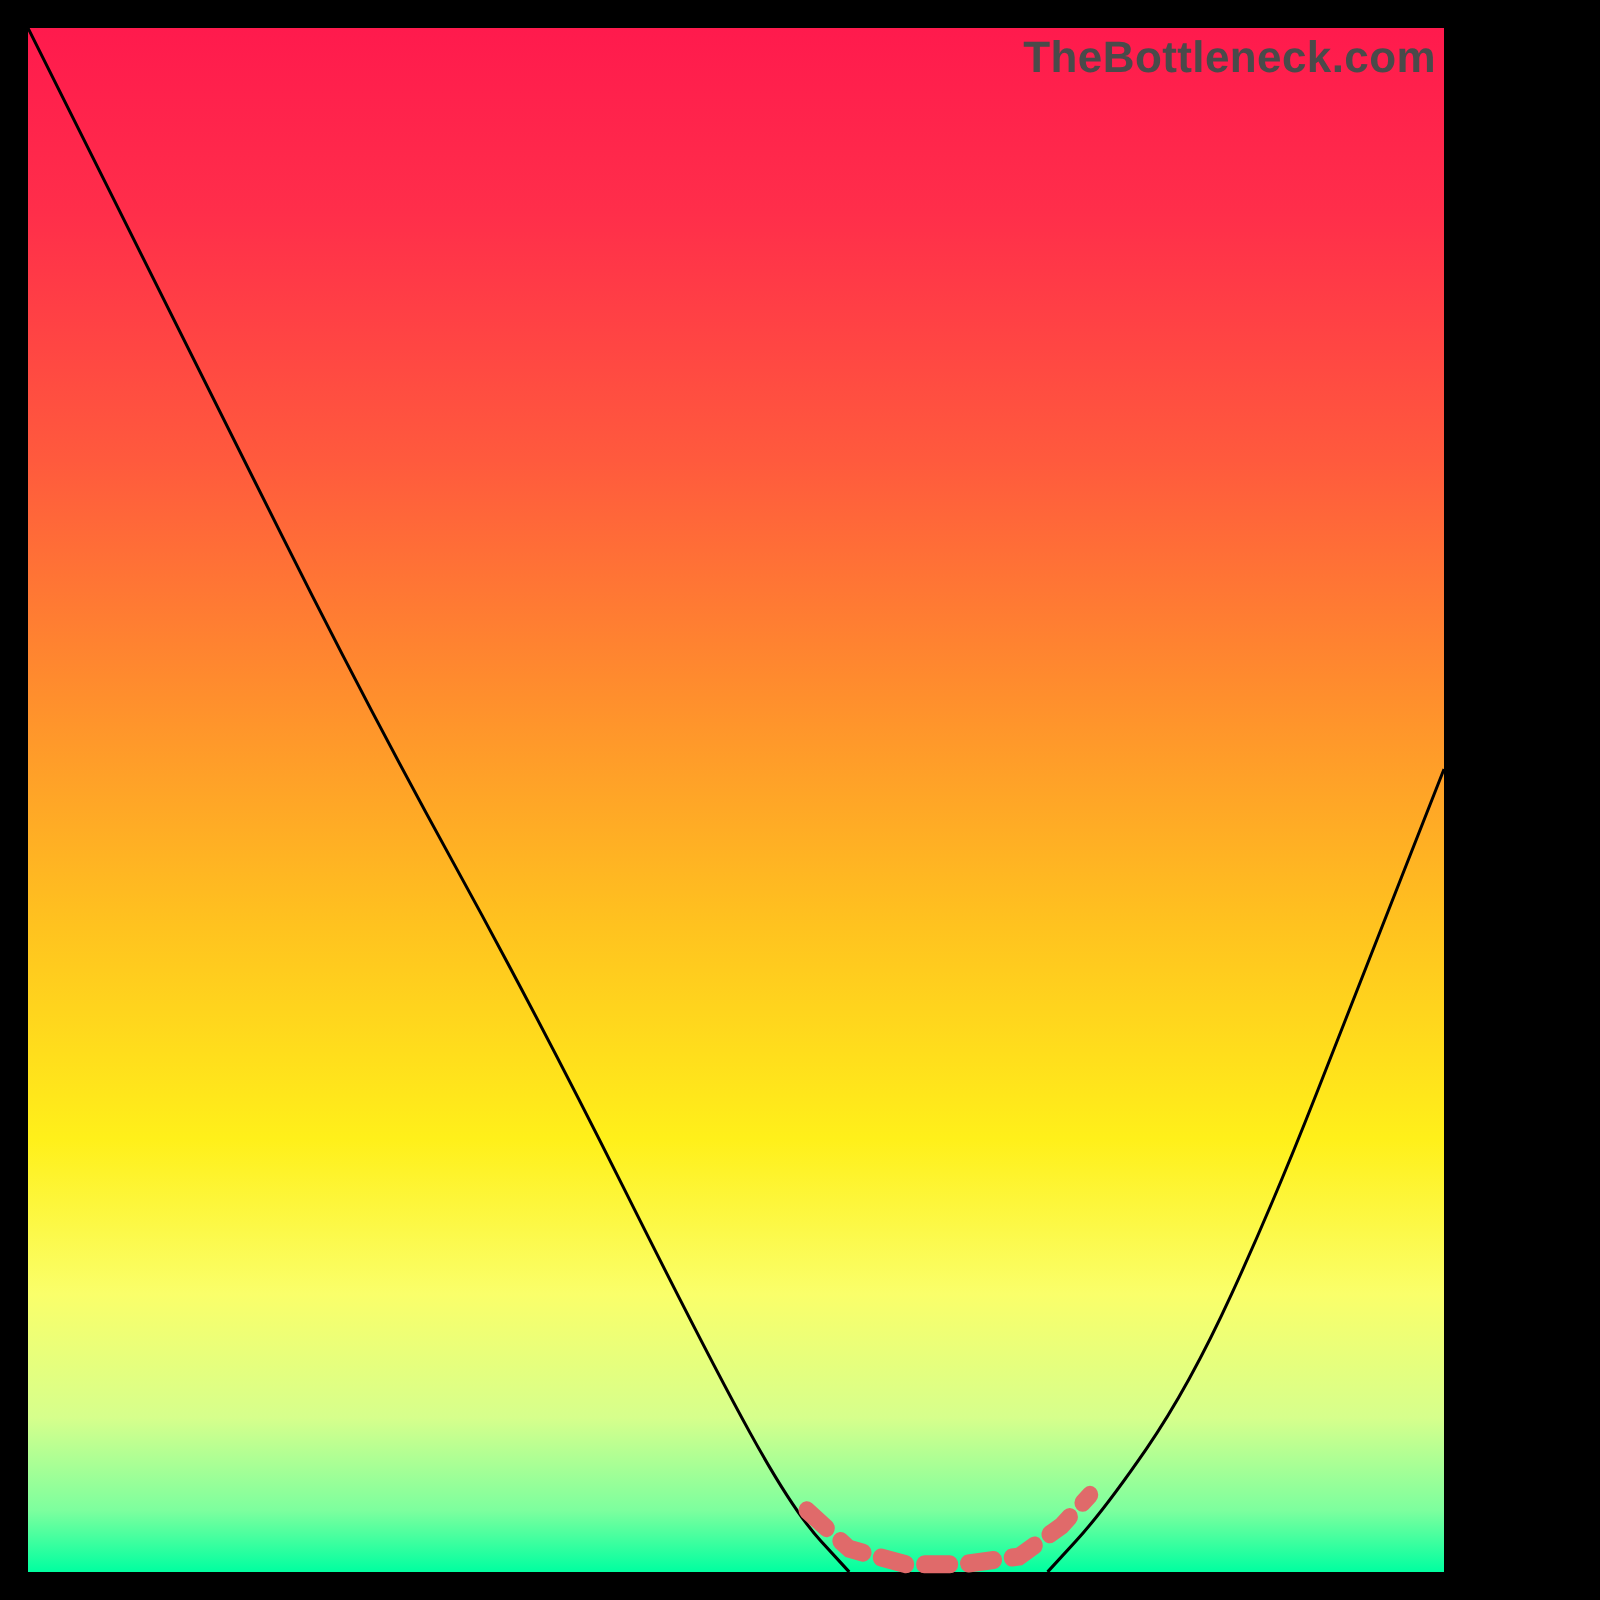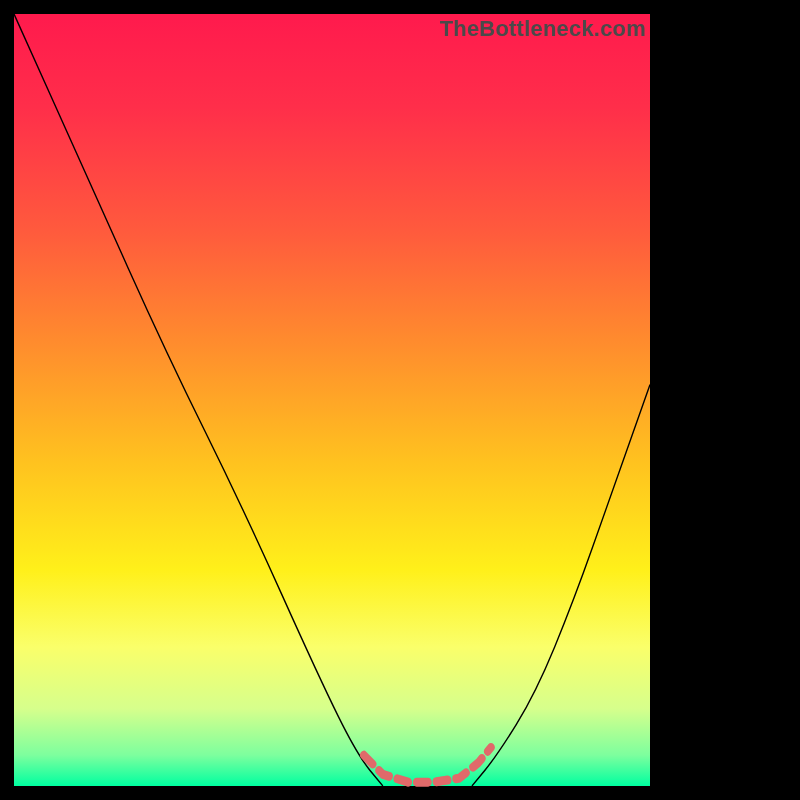--- a/index.html
+++ b/index.html
@@ -8,21 +8,21 @@
     width: 800px;
     height: 800px;
     background: #000;
     overflow: hidden;
     font-family: Arial, Helvetica, sans-serif;
   }
   .frame {
     position: absolute;
     left: 14px;
     top: 14px;
-    width: 636px;
+    width: 708px;
     height: 772px;
     background: #22c55e;
   }
   .gradient {
     position: absolute;
     left: 0;
     top: 0;
     width: 100%;
     height: 100%;
     background: linear-gradient(

